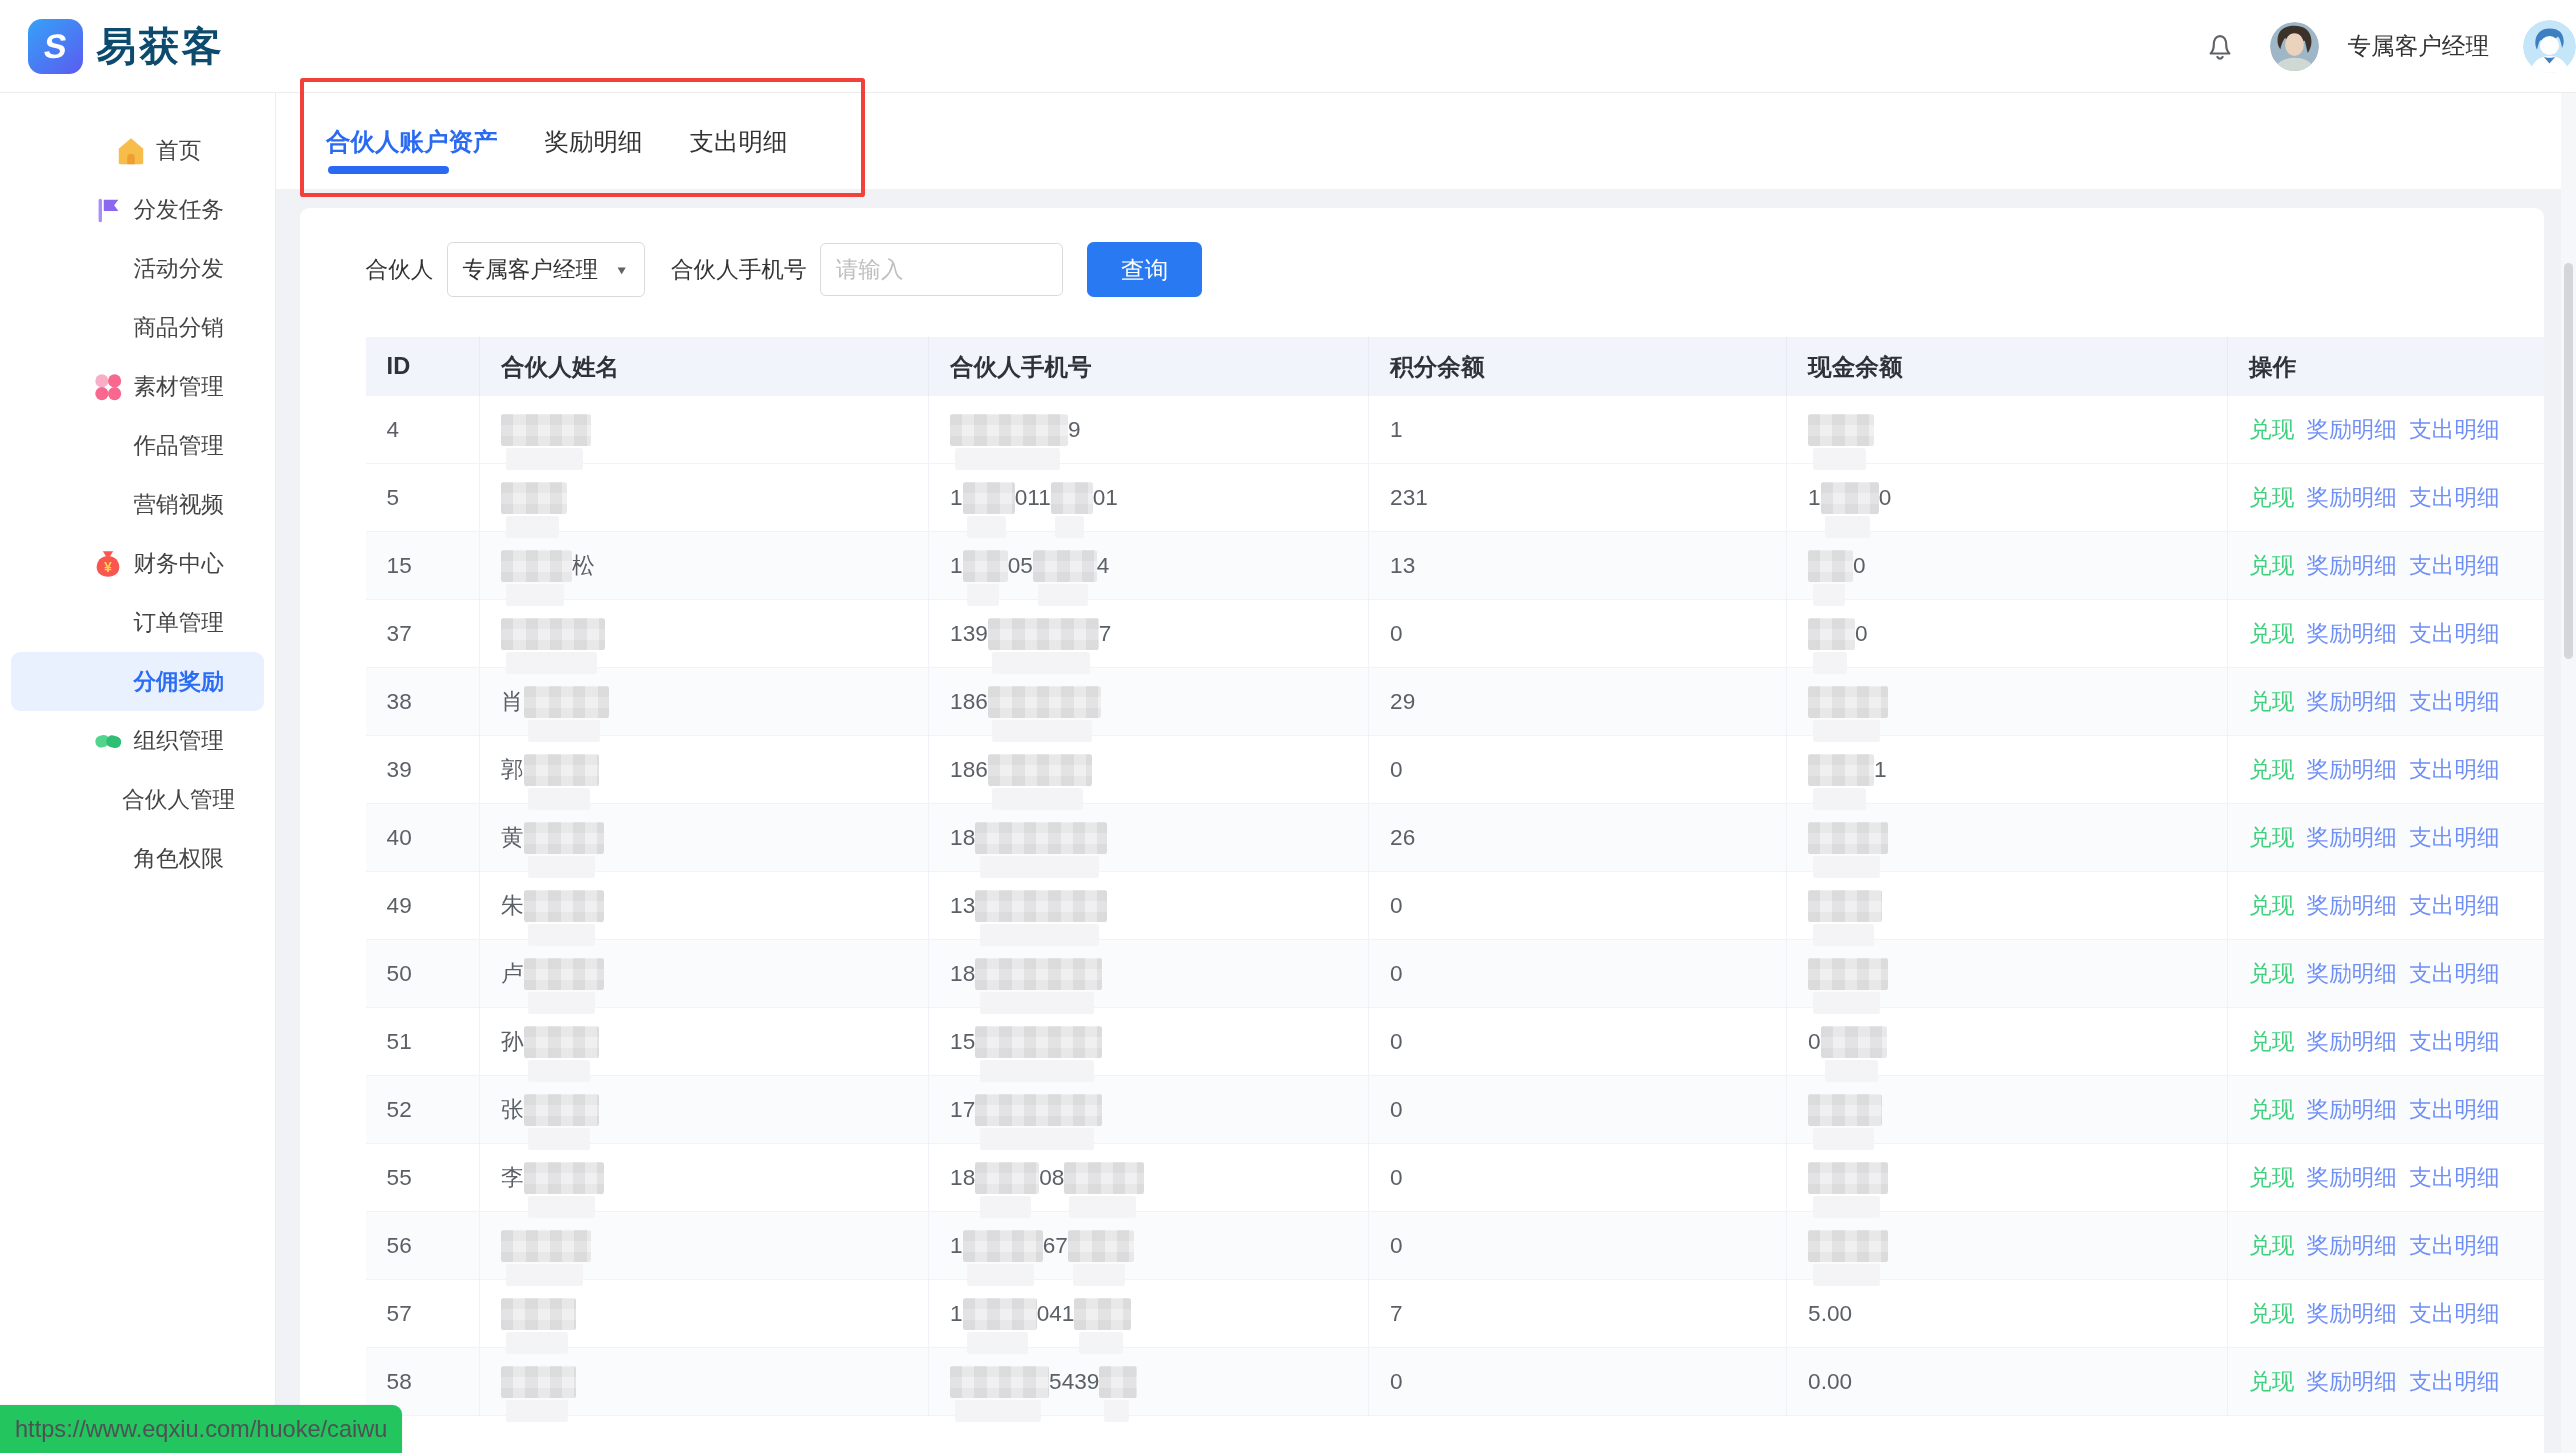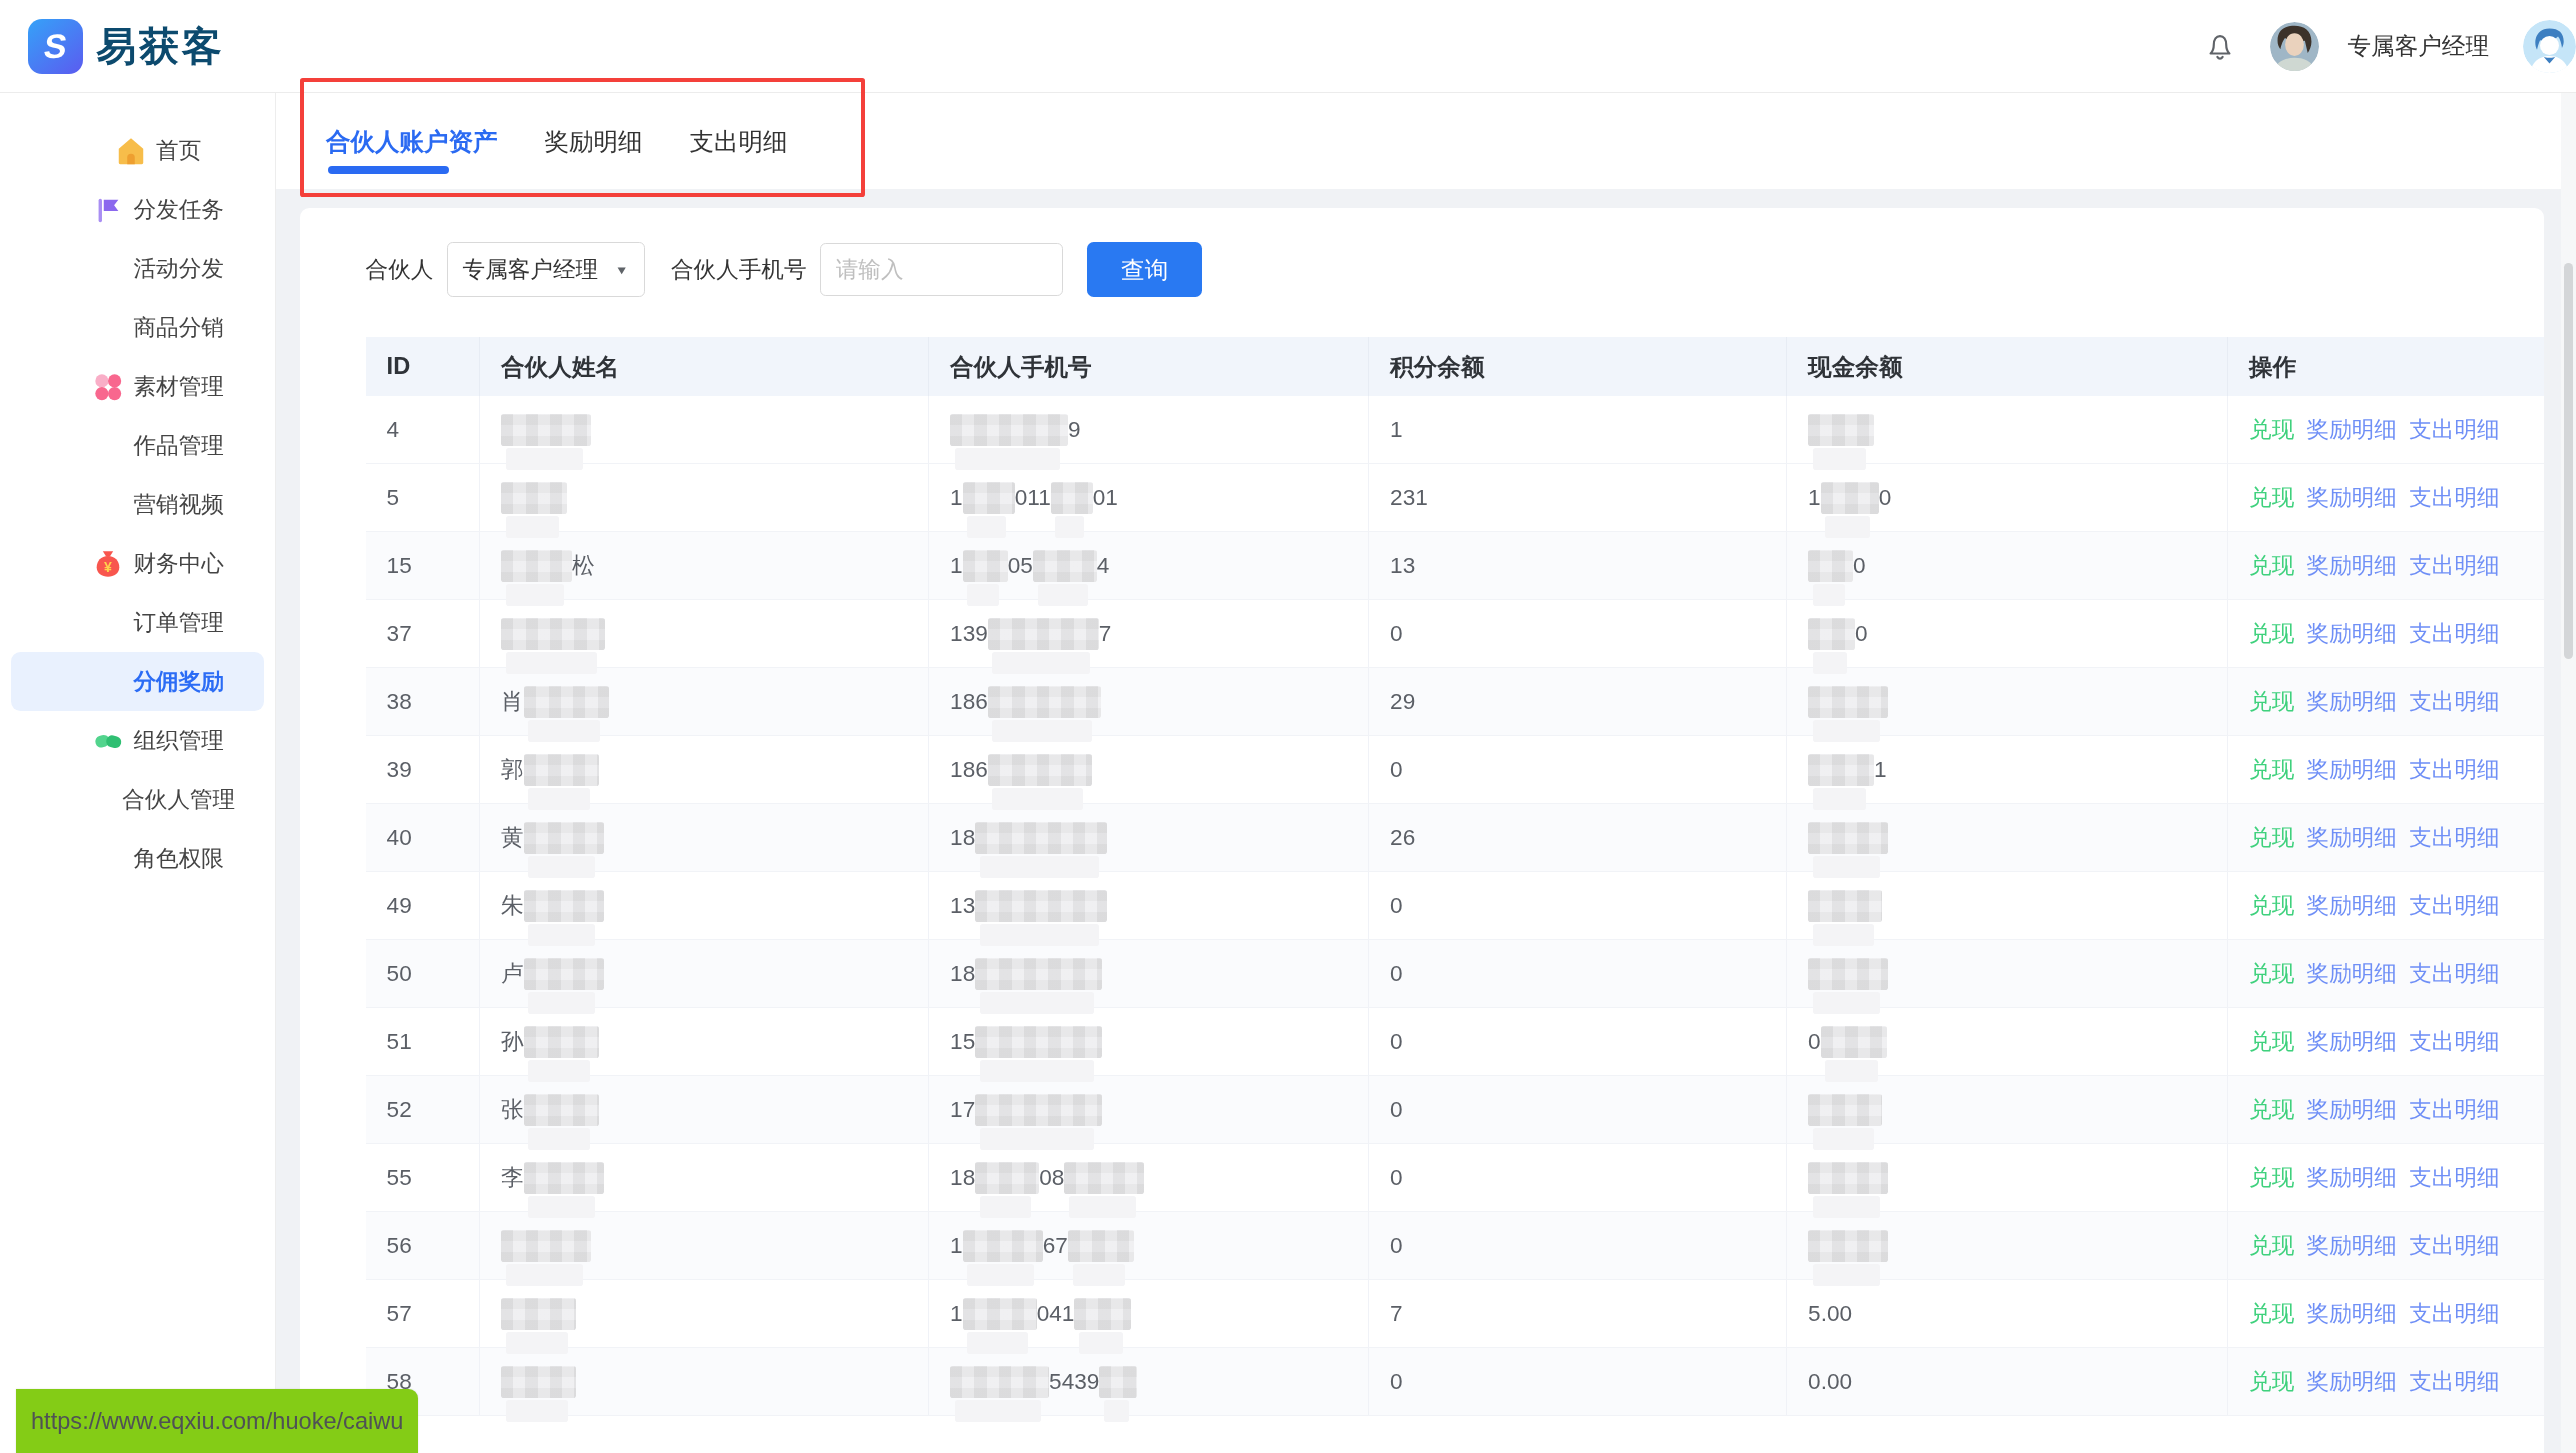--- a/index.html
+++ b/index.html
@@ -78,22 +78,22 @@
     background:#f4f4f6;border-radius:2.8px;}
   .act a{text-decoration:none;margin-right:12.3px;cursor:pointer;font-size:22.6px;}
   .act a.g{color:#3fd17d;}
   .act a.b{color:#6f8ff6;}
 
   
   .scrollbar{position:absolute;right:0;top:93px;bottom:0;width:15px;background:#f6f7f8;z-index:40;}
   .scroll-thumb{position:absolute;left:2.8px;top:170px;width:9.4px;height:396px;border-radius:4.7px;background:#d4d6d8;}
 
   
-  .statusbar{position:absolute;left:16px;bottom:0;height:41px;line-height:41px;background:#84cc16;
-    color:#4f5255;font-size:23.6px;padding:12px 15px;border-radius:0 9.4px 0 0;z-index:50;
+  .statusbar{position:absolute;left:0;bottom:0;height:41px;line-height:41px;background:#22c55e;
+    color:#4f5255;font-size:23.6px;padding:4px 15px;border-radius:0 9.4px 0 0;z-index:50;
     box-shadow:0 0 1.9px rgba(0,0,0,.15);}
 </style>
 </head>
 <body>
 
 <div class="app">
 
   <div class="topbar">
     <div class="logo-wrap">
       <div class="logo-icon">

